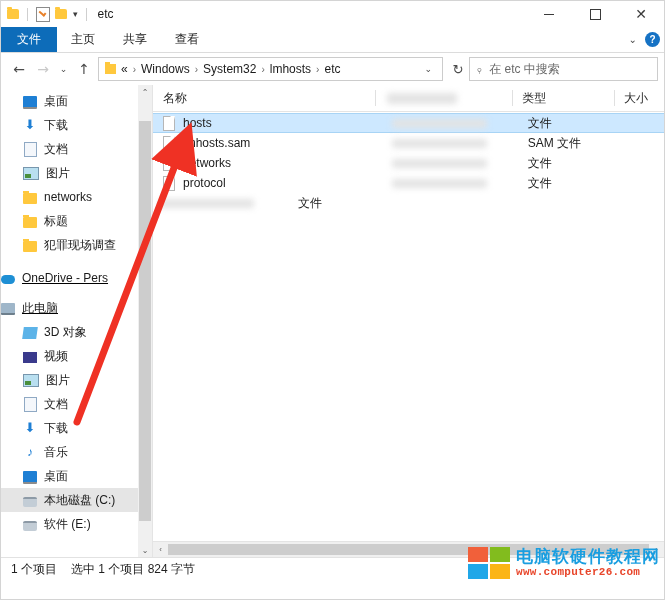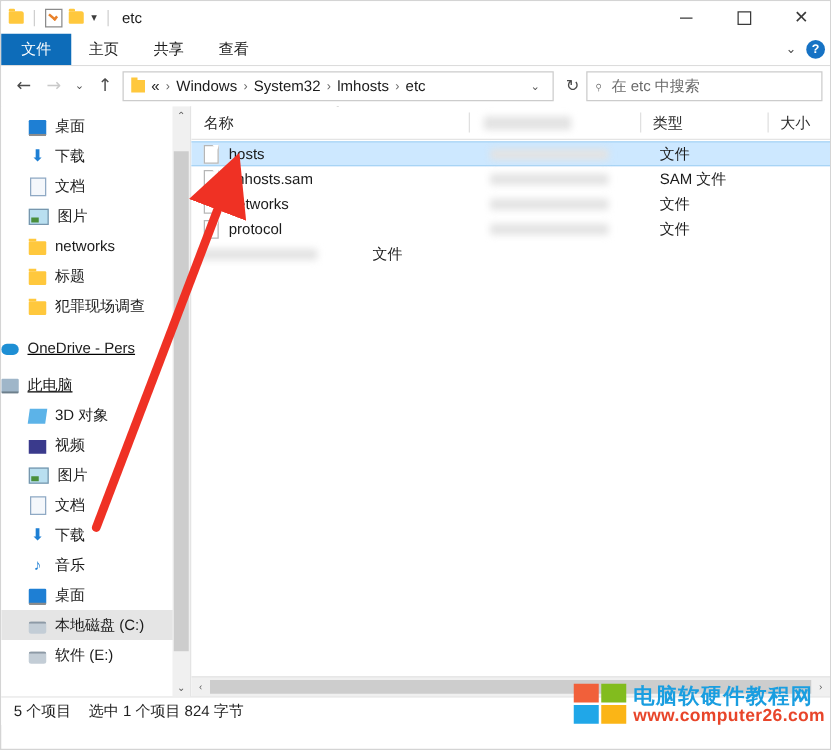--- a/index.html
+++ b/index.html
@@ -115,21 +115,21 @@
 
   
   .arrow-svg{position:absolute;left:0;top:0;width:665px;height:600px;pointer-events:none;}
 
   
   .wm{position:absolute;right:4px;bottom:20px;display:flex;align-items:flex-start;gap:6px;}
   .wm-logo{display:grid;grid-template-columns:20px 20px;grid-template-rows:15px 15px;gap:2px;}
   .wm-q1{background:#f1603a;}.wm-q2{background:#82bc1e;}.wm-q3{background:#20a7e8;}.wm-q4{background:#fbb516;}
   .wm-txt{display:flex;flex-direction:column;}
   .wm-top{font-size:17px;font-weight:bold;color:#1a9ee0;letter-spacing:1px;line-height:19px;}
-  .wm-bot{font-size:14px;font-weight:bold;color:#e8452a;letter-spacing:.3px;line-height:13px;}
+  .wm-bot{font-size:11px;font-weight:bold;color:#e8452a;letter-spacing:.3px;line-height:13px;font-family:Liberation Mono, monospace;}
 </style>
 </head>
 <body>
 
 <div class="win">
 
   <div class="titlebar">
     <div class="qa">
       <span class="ico-folder"></span>
       <span class="qa-sep"></span>
@@ -358,21 +358,21 @@
         <div class="hs-l">‹</div>
         <div class="hs-track">
             <div class="hs-thumb"></div>
           </div>
         <div class="hs-r">›</div>
       </div>
     </div>
   </div>
 
   <div class="status">
-    <span class="st-text">5 个项目</span>
+    <span class="st-text">1 个项目</span>
     <span class="st-text">选中 1 个项目  824 字节</span>
   </div>
 
   <svg class="arrow-svg" viewBox="0 0 665 600">
     <defs>
       <marker id="ah" markerWidth="7" markerHeight="7" refX="3.2" refY="3.5" orient="auto">
         <polygon points="0,0 7,3.5 0,7" fill="#ef3124"></polygon>
       </marker>
     </defs>
     <line x1="76" y1="421" x2="181" y2="146" stroke="#ef3124" stroke-width="7" marker-end="url(#ah)" stroke-linecap="round"></line>

